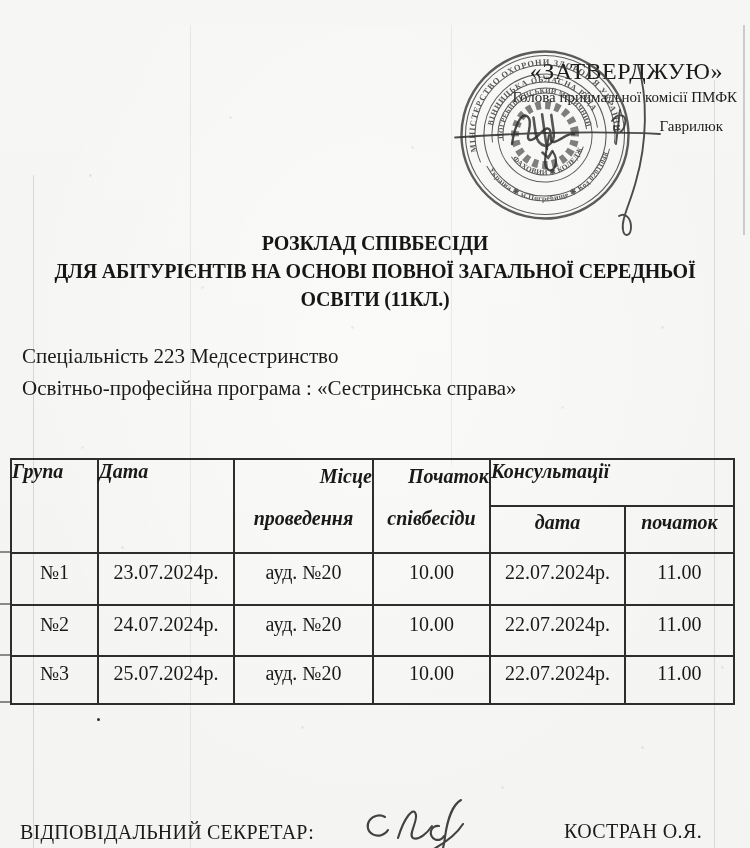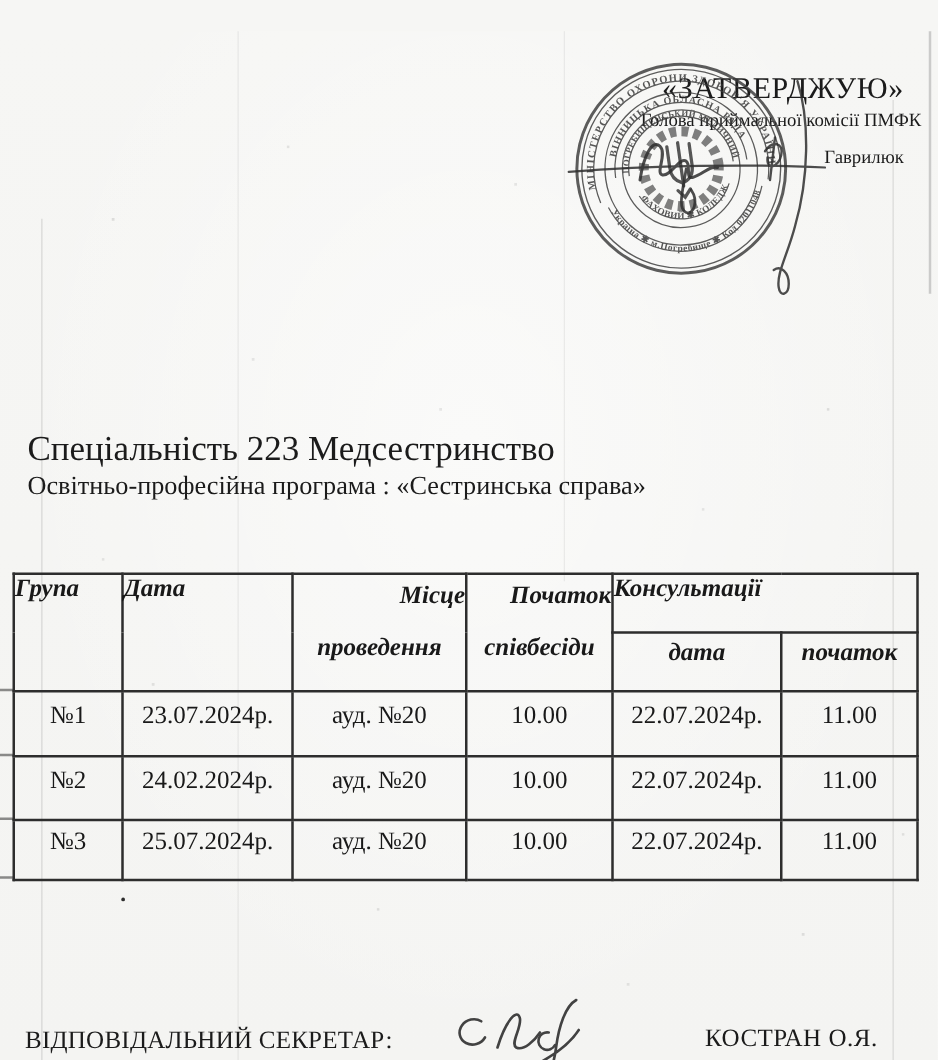--- a/index.html
+++ b/index.html
@@ -37,21 +37,21 @@
   
   .approval-quote{position:absolute;top:33px;right:27px;font-size:24px;letter-spacing:.5px;}
   .approval-role{position:absolute;top:64px;right:13px;font-size:15px;}
   .approver-name{position:absolute;top:93px;right:27px;font-size:15px;}
 
   
   .title{position:absolute;left:0;top:204px;width:750px;text-align:center;
     font-weight:bold;font-size:20px;line-height:28px;letter-spacing:-.2px;color:#161616;}
 
   
-  .spec1{position:absolute;left:22px;top:319px;font-size:28px;}
+  .spec1{position:absolute;left:22px;top:319px;font-size:21px;}
   .spec2{position:absolute;left:22px;top:351px;font-size:21px;}
 
   
   table.sched{position:absolute;left:10px;top:433px;width:723px;
     border-collapse:collapse;table-layout:fixed;color:#191919;}
   table.sched, table.sched th, table.sched td{border:2px solid #2d2d2d;}
   table.sched{border-width:2.5px;}
   table.sched th{font-style:italic;font-weight:bold;font-size:20px;padding:0;}
   table.sched td{font-size:20px;text-align:center;vertical-align:middle;padding:0 2px 13px;}
   tr.hA{height:47px;} tr.hB{height:47px;}
@@ -114,20 +114,25 @@
     </g>
     <g transform="rotate(-8 87 87)" stroke="none">
       <text class="st-txt" font-size="8.4" letter-spacing="1"><textPath href="#r1t" startOffset="50%" text-anchor="middle">МІНІСТЕРСТВО ОХОРОНИ ЗДОРОВ'Я УКРАЇНИ</textPath></text>
       <text class="st-txt" font-size="7.6" letter-spacing=".4"><textPath href="#r1b" startOffset="50%" text-anchor="middle">Україна ✱ м.Погребище ✱ Код 02011048</textPath></text>
       <text class="st-txt" font-size="8" letter-spacing=".8"><textPath href="#r2t" startOffset="50%" text-anchor="middle">ВІННИЦЬКА ОБЛАСНА РАДА</textPath></text>
       <text class="st-txt" font-size="7" letter-spacing=".2"><textPath href="#r3t" startOffset="50%" text-anchor="middle">ПОГРЕБИЩЕНСЬКИЙ МЕДИЧНИЙ</textPath></text>
       <text class="st-txt" font-size="7.4" letter-spacing=".3"><textPath href="#r3b" startOffset="50%" text-anchor="middle">ФАХОВИЙ ✱ КОЛЕДЖ</textPath></text>
     </g>
   </svg>
 
+  <div class="title">
+    <div>РОЗКЛАД СПІВБЕСІДИ</div>
+    <div>ДЛЯ АБІТУРІЄНТІВ НА ОСНОВІ ПОВНОЇ ЗАГАЛЬНОЇ СЕРЕДНЬОЇ</div>
+    <div>ОСВІТИ (11КЛ.)</div>
+  </div>
 
   <div class="spec1">Спеціальність 223 Медсестринство</div>
   <div class="spec2">Освітньо-професійна програма : «Сестринська справа»</div>
 
   <table class="sched">
     <colgroup>
       <col style="width:87px">
         <col style="width:136px">
         <col style="width:139px">
       <col style="width:117px">
@@ -155,21 +160,21 @@
     <tr class="r1">
       <td>№1</td>
       <td>23.07.2024р.</td>
       <td>ауд. №20</td>
       <td>10.00</td>
       <td>22.07.2024р.</td>
       <td>11.00</td>
     </tr>
     <tr class="r2">
       <td>№2</td>
-      <td>24.02.2024р.</td>
+      <td>24.07.2024р.</td>
       <td>ауд. №20</td>
       <td>10.00</td>
       <td>22.07.2024р.</td>
       <td>11.00</td>
     </tr>
     <tr class="r3">
       <td>№3</td>
       <td>25.07.2024р.</td>
       <td>ауд. №20</td>
       <td>10.00</td>

